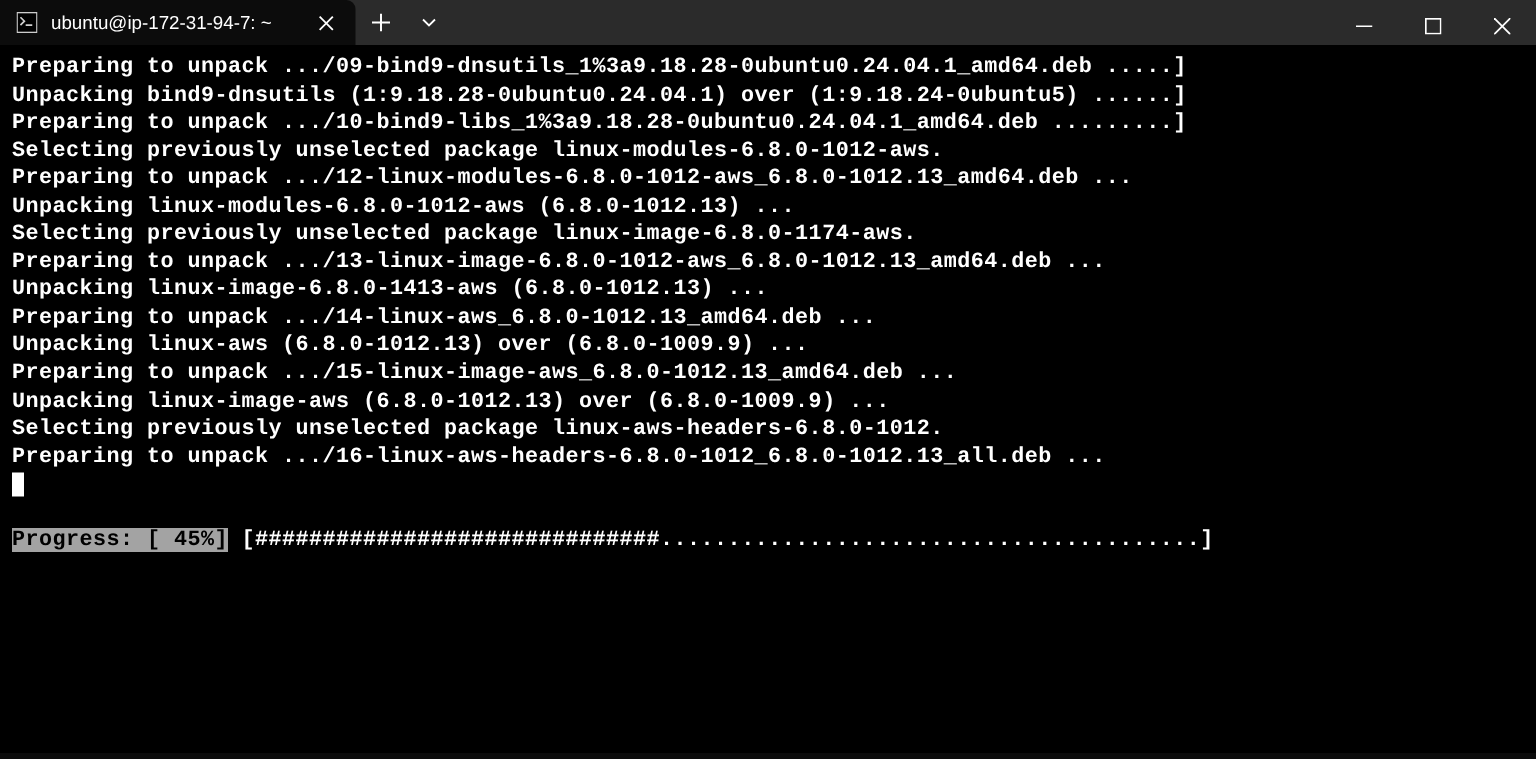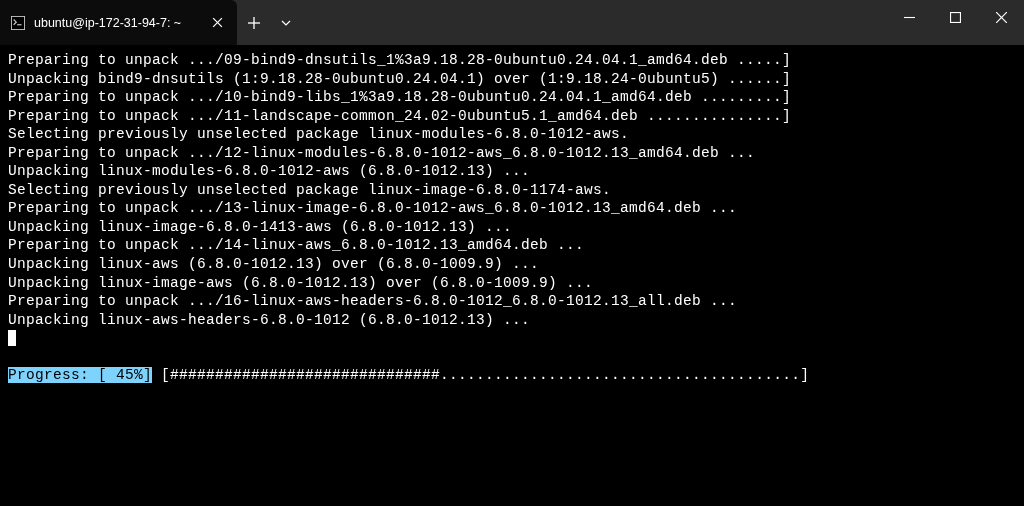--- a/index.html
+++ b/index.html
@@ -10,21 +10,21 @@
     body {
       background: #0c0c0c;
       font-family: 'Consolas', 'Courier New', monospace;
       font-size: 14.5px;
       width: 1024px;
       height: 506px;
       overflow: hidden;
       color: #cccccc;
     }
     .titlebar {
-      height: 45px;
+      height: 30px;
       background: #2b2b2b;
       display: flex;
       align-items: stretch;
       -webkit-user-select: none;
       user-select: none;
       justify-content: center;
     }
     .tab {
       display: flex;
       align-items: center;
@@ -86,36 +86,36 @@
       display: flex;
       align-items: center;
       justify-content: center;
       color: #ffffff;
     }
     .terminal {
       padding: 6px 0 0 8px;
       background: #000000;
       height: calc(506px - 34px);
       line-height: 1.28;
-      font-weight: normal;
+      font-weight: bold;
       color: #ffffff;
       letter-spacing: 0.3px;
     }
     .line {
       white-space: pre;
     }
     .cursor {
       display: inline-block;
       width: 8px;
       height: 16px;
       background: #ffffff;
       vertical-align: text-bottom;
     }
     .progress-label {
-      background: #7dd3fc;
+      background: #a3a3a3;
       color: #000000;
     }
     .blank-line {
       height: 18px;
     }
   </style>
 </head>
 <body>
 
 <div class="titlebar">
@@ -166,29 +166,29 @@
         </svg>
     </div>
   </div>
 </div>
 
 <div class="terminal">
   <div id="lines-container">
       <div class="line">Preparing to unpack .../09-bind9-dnsutils_1%3a9.18.28-0ubuntu0.24.04.1_amd64.deb .....]</div>
       <div class="line">Unpacking bind9-dnsutils (1:9.18.28-0ubuntu0.24.04.1) over (1:9.18.24-0ubuntu5) ......]</div>
       <div class="line">Preparing to unpack .../10-bind9-libs_1%3a9.18.28-0ubuntu0.24.04.1_amd64.deb .........]</div>
-      <div class="line">Preparing to unpack .../11-landscape-common_24.02-0ubuntu5.1_amd64.deb ...............]</div>
       <div class="line">Selecting previously unselected package linux-modules-6.8.0-1012-aws.</div>
       <div class="line">Preparing to unpack .../12-linux-modules-6.8.0-1012-aws_6.8.0-1012.13_amd64.deb ...</div>
       <div class="line">Unpacking linux-modules-6.8.0-1012-aws (6.8.0-1012.13) ...</div>
       <div class="line">Selecting previously unselected package linux-image-6.8.0-1174-aws.</div>
       <div class="line">Preparing to unpack .../13-linux-image-6.8.0-1012-aws_6.8.0-1012.13_amd64.deb ...</div>
       <div class="line">Unpacking linux-image-6.8.0-1413-aws (6.8.0-1012.13) ...</div>
       <div class="line">Preparing to unpack .../14-linux-aws_6.8.0-1012.13_amd64.deb ...</div>
       <div class="line">Unpacking linux-aws (6.8.0-1012.13) over (6.8.0-1009.9) ...</div>
+      <div class="line">Preparing to unpack .../15-linux-image-aws_6.8.0-1012.13_amd64.deb ...</div>
       <div class="line">Unpacking linux-image-aws (6.8.0-1012.13) over (6.8.0-1009.9) ...</div>
+      <div class="line">Selecting previously unselected package linux-aws-headers-6.8.0-1012.</div>
       <div class="line">Preparing to unpack .../16-linux-aws-headers-6.8.0-1012_6.8.0-1012.13_all.deb ...</div>
-      <div class="line">Unpacking linux-aws-headers-6.8.0-1012 (6.8.0-1012.13) ...</div>
     </div>
   <div class="line"><span class="cursor"></span></div>
   <div class="blank-line"></div>
   <div class="line"><span class="progress-label">Progress: [ 45%]</span><span> [##############################........................................] </span></div>
 </div>
 
 </body></html>

